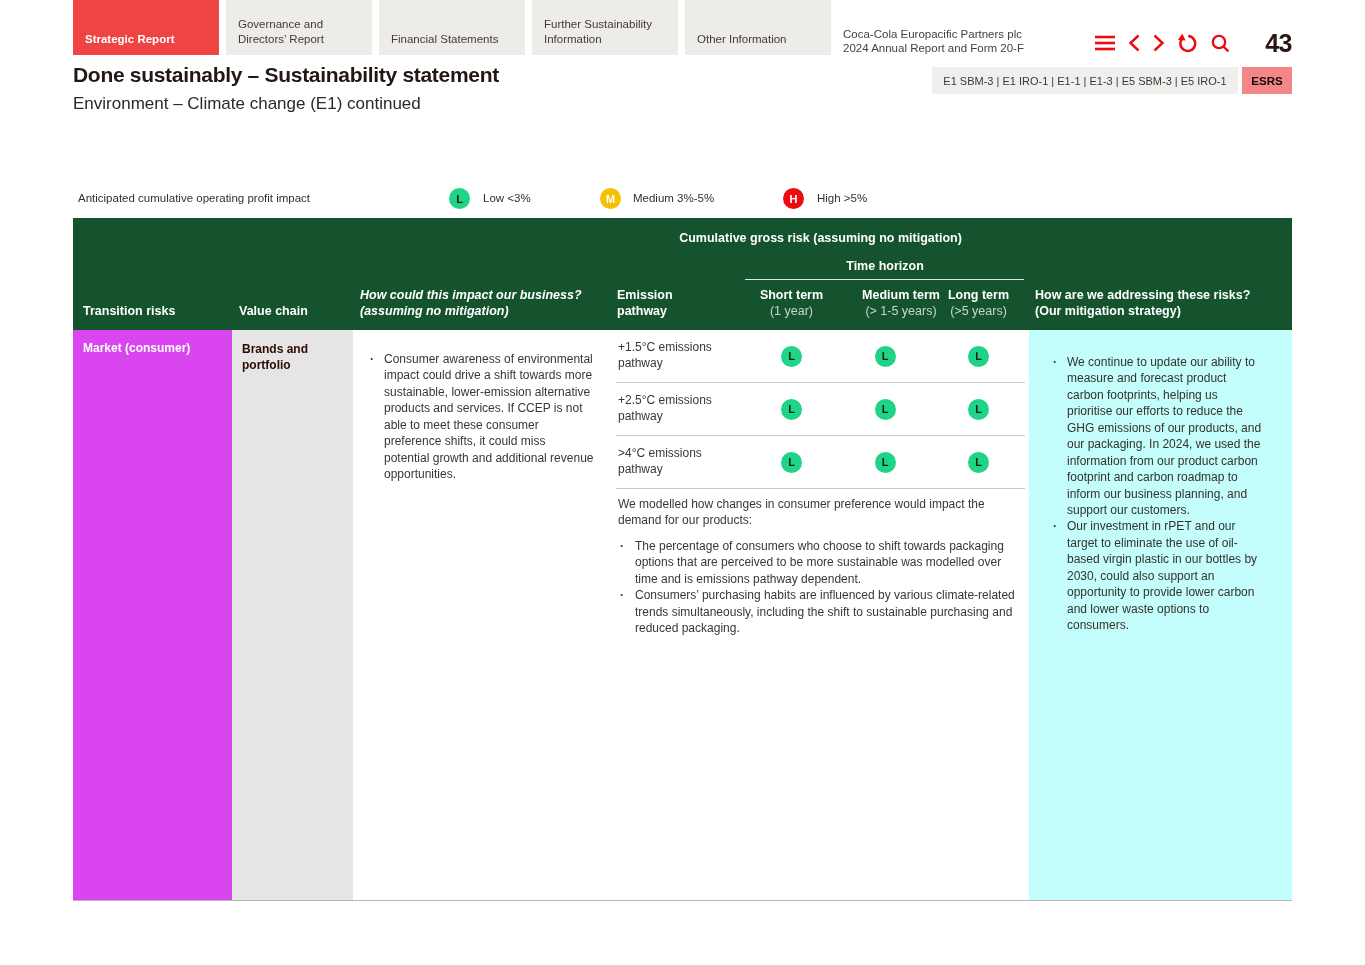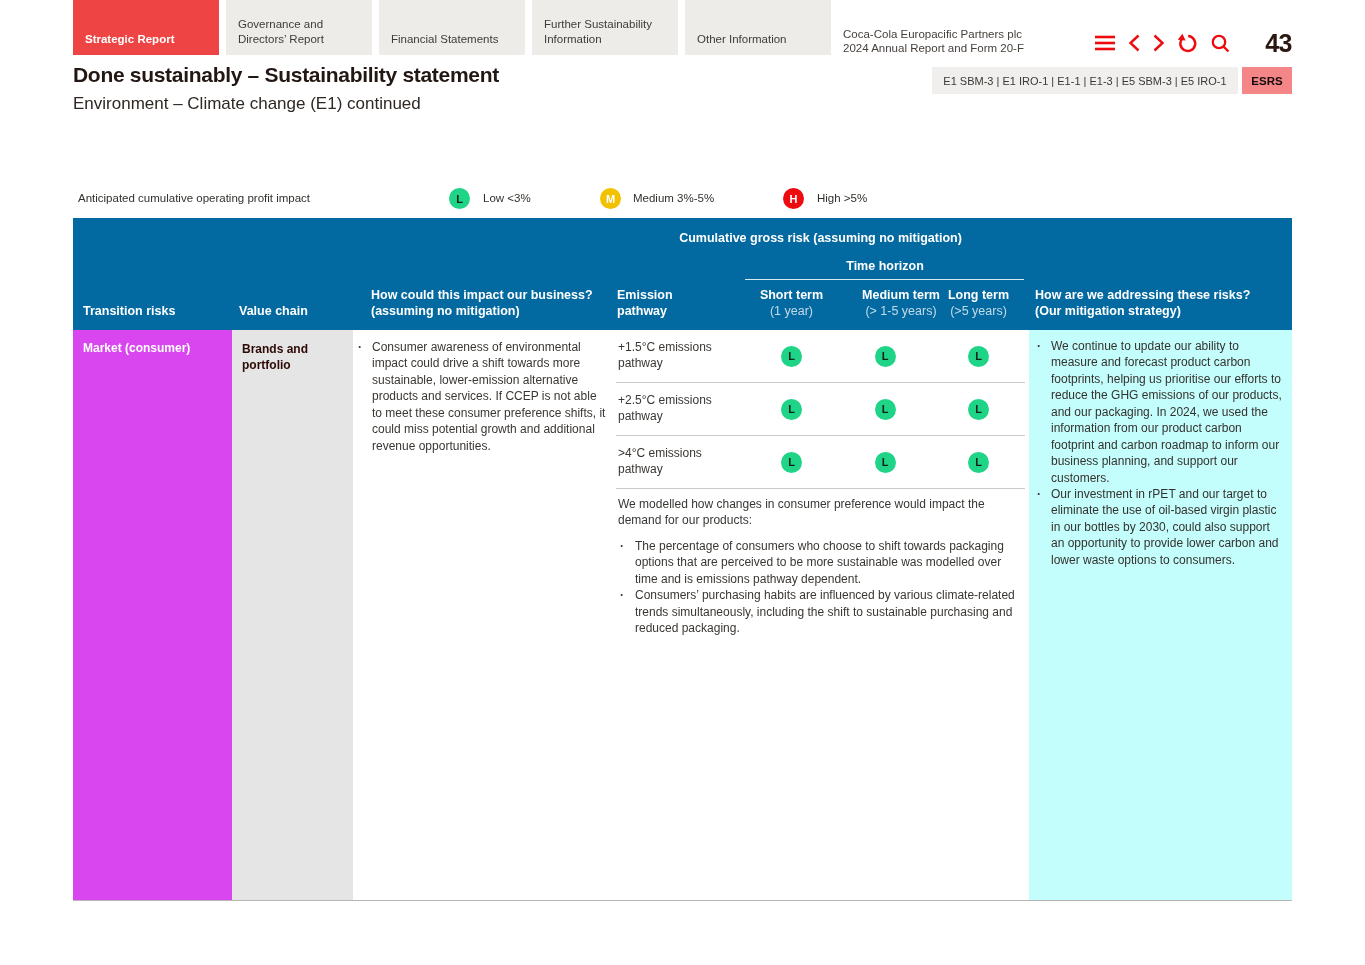--- a/index.html
+++ b/index.html
@@ -33,65 +33,65 @@
   .pill{width:21px;height:21px;border-radius:50%;display:flex;align-items:center;
         justify-content:center;font-size:11px;font-weight:bold;box-sizing:border-box;}
   .pill-low{background:#1fd487;color:#10211a;}
   .pill-med{background:#f2c100;color:#ffffff;}
   .pill-high{background:#ee0b10;color:#ffffff;}
   .lg-pill{position:absolute;top:188px;}
   .lg-text{position:absolute;top:192px;font-size:11.5px;color:#33302c;}
 
   
   .risk-table{position:absolute;left:73px;top:218px;width:1219px;}
-  .thead{position:relative;height:112px;background:#0369a1;color:#fff;}
+  .thead{position:relative;height:112px;background:#14532d;color:#fff;}
   .gh-cumulative{position:absolute;left:543px;top:13px;width:409px;text-align:center;
                  font-size:12.5px;font-weight:bold;}
   .gh-timehorizon{position:absolute;left:672px;top:41px;width:280px;text-align:center;
                   font-size:12.5px;font-weight:bold;}
   .gh-underline{position:absolute;left:672px;top:61px;width:279px;height:1px;
                 background:rgba(255,255,255,0.85);}
   .hcell{position:absolute;bottom:10px;font-size:12.5px;font-weight:bold;line-height:1.27;}
   .h-transition{left:10px;}
   .h-valuechain{left:166px;}
-  .h-impact{left:298px;width:250px;}
+  .h-impact{left:287px;width:250px;font-style:italic;}
   .h-emission{left:544px;width:110px;}
   .h-short{left:672px;width:93px;text-align:center;}
   .h-medium{left:781px;width:94px;text-align:center;margin-top:21px;}
   .h-long{left:859px;width:93px;text-align:center;margin-top:16px;}
   .h-address{left:962px;width:250px;}
   .hsub{font-weight:normal;color:rgba(255,255,255,0.75);}
 
   .tbody{position:relative;height:570px;background:#ffffff;border-bottom:1px solid #b8b5b2;}
   .col-risk{position:absolute;left:0;top:0;width:159px;height:100%;background:#d946ef;
             box-sizing:border-box;padding:11px 10px;color:#ffffff;font-size:12px;font-weight:bold;}
   .col-chain{position:absolute;left:159px;top:0;width:121px;height:100%;background:#e5e5e5;
              box-sizing:border-box;padding:11px 10px;color:#2d0a06;font-size:12px;
              font-weight:bold;line-height:1.35;}
   .col-impact{position:absolute;left:280px;top:0;width:263px;height:100%;box-sizing:border-box;}
-  .col-impact ul{margin:0;padding:9px 10px 0 5px;list-style:none;}
+  .col-impact ul{margin:12px;padding:9px 10px 0 5px;list-style:none;}
   .col-impact li{position:relative;padding-left:14px;font-size:12px;line-height:1.37;color:#3a3733;}
   .col-impact li::before{content:"\00B7";position:absolute;left:0;top:0;font-weight:bold;}
 
   .pathways{position:absolute;left:543px;top:0;width:409px;}
   .prow{position:relative;height:52px;border-bottom:1px solid #ccc9c6;display:flex;align-items:center;}
   .plabel{width:129px;box-sizing:border-box;padding-left:2px;font-size:12px;line-height:1.3;color:#3a3733;}
   .pcell{width:93px;display:flex;align-items:center;justify-content:center;}
   .pcell.mid{width:94px;}
 
   .modelling{position:absolute;left:543px;top:166px;width:403px;font-size:12px;
              line-height:1.37;color:#3a3733;}
   .modelling p{margin:0 0 9px 0;padding-left:2px;}
   .modelling ul{margin:0;padding:0 0 0 4px;list-style:none;}
   .modelling li{position:relative;padding-left:15px;}
   .modelling li::before{content:"\00B7";position:absolute;left:0;top:0;font-weight:bold;}
 
   .col-address{position:absolute;left:956px;top:0;width:263px;height:100%;background:#c3fdfc;
                box-sizing:border-box;padding:8px 10px 0 8px;}
-  .col-address ul{margin:0;padding:0;list-style:none;}
+  .col-address ul{margin:16px;padding:0;list-style:none;}
   .col-address li{position:relative;padding-left:14px;font-size:12px;line-height:1.37;color:#35322e;}
   .col-address li::before{content:"\00B7";position:absolute;left:0;top:0;font-weight:bold;}
 
   svg{display:block;}
 </style>
 </head>
 <body>
 
 <div class="page">
 

